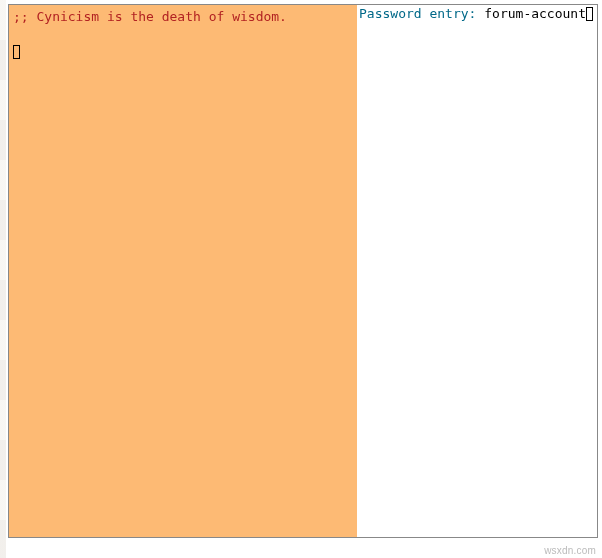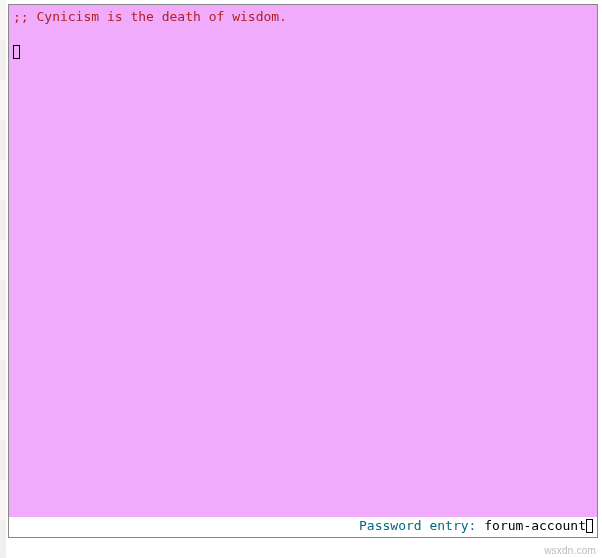--- a/index.html
+++ b/index.html
@@ -12,23 +12,23 @@
       position: relative;
       overflow: hidden;
     }
     .editor-frame {
       position: absolute;
       top: 4px;
       left: 8px;
       right: 4px;
       bottom: 20px;
       border: 1px solid #888;
-      background: #f0abfc;
+      background: #fdba74;
       display: flex;
-      flex-direction: column;
+      flex-direction: row;
       gap: 24px;
     }
     .buffer-area {
       flex: 1;
       padding: 3px 4px;
       line-height: 1.35;
       color: #000;
       overflow: hidden;
       white-space: pre;
     }

